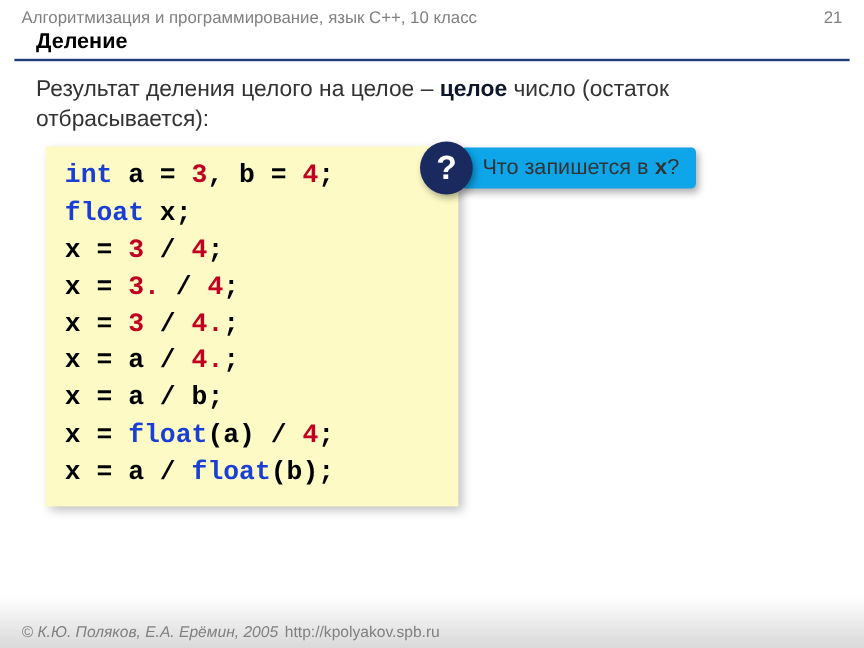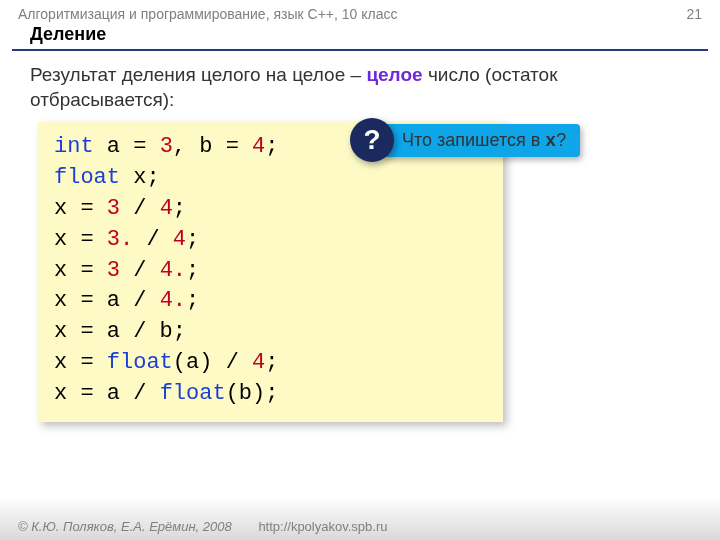--- a/index.html
+++ b/index.html
@@ -26,30 +26,30 @@
     color: #000;
     border-bottom: 2px solid #1f3b78;
     margin: 0 12px 8px 12px;
   }
   .subtitle {
     padding: 4px 30px 10px 30px;
     font-size: 19px;
     color: #333;
     line-height: 1.3;
   }
-  .subtitle .em { color: #6d28d9; font-weight: bold; }
+  .subtitle .em { color: #0f172a; font-weight: bold; }
   .code-box {
     margin: 0 0 0 38px;
-    width: 465px;
+    width: 344px;
     background: #fdfac6;
     box-shadow: 4px 4px 8px rgba(0,0,0,0.25);
     padding: 10px 16px 12px 16px;
     font-family: "Courier New", monospace;
     font-size: 22px;
-    font-weight: normal;
+    font-weight: bold;
     line-height: 1.4;
     color: #000;
     position: relative;
   }
   .code-box .kw { color: #1a3fd6; }
   .code-box .num { color: #c00020; }
   .callout {
     position: absolute;
     top: 118px;
     left: 350px;
@@ -82,21 +82,21 @@
   }
   .q-label .mono { font-family: "Courier New", monospace; font-weight: bold; }
   .footer {
     position: absolute;
     bottom: 6px;
     left: 18px;
     color: #808080;
     font-size: 13px;
     font-style: italic;
   }
-  .footer .url { font-style: normal; margin-left: 23px; }
+  .footer .url { font-style: normal; margin-left: 2px; }
 </style>
 </head>
 <body>
 
 <div class="header">
   <span>Алгоритмизация и программирование, язык  C++, 10 класс</span>
   <span>21</span>
 </div>
 
 <div class="title">Деление</div>
@@ -118,15 +118,15 @@
   <div><span>x = </span><span class="num">3</span><span> / </span><span class="num">4</span><span>;</span></div>
   <div><span>x = </span><span class="num">3.</span><span> / </span><span class="num">4</span><span>;</span></div>
   <div><span>x = </span><span class="num">3</span><span> / </span><span class="num">4.</span><span>;</span></div>
   <div><span>x = a / </span><span class="num">4.</span><span>;</span></div>
   <div><span>x = a / b;</span></div>
   <div><span>x = </span><span class="kw">float</span><span>(a) / </span><span class="num">4</span><span>;</span></div>
   <div><span>x = a / </span><span class="kw">float</span><span>(b);</span></div>
 </div>
 
 <div class="footer">
-  <span>© К.Ю. Поляков, Е.А. Ерёмин, 2008</span>
+  <span>© К.Ю. Поляков, Е.А. Ерёмин, 2005</span>
   <span class="url">http://kpolyakov.spb.ru</span>
 </div>
 
 </body></html>

